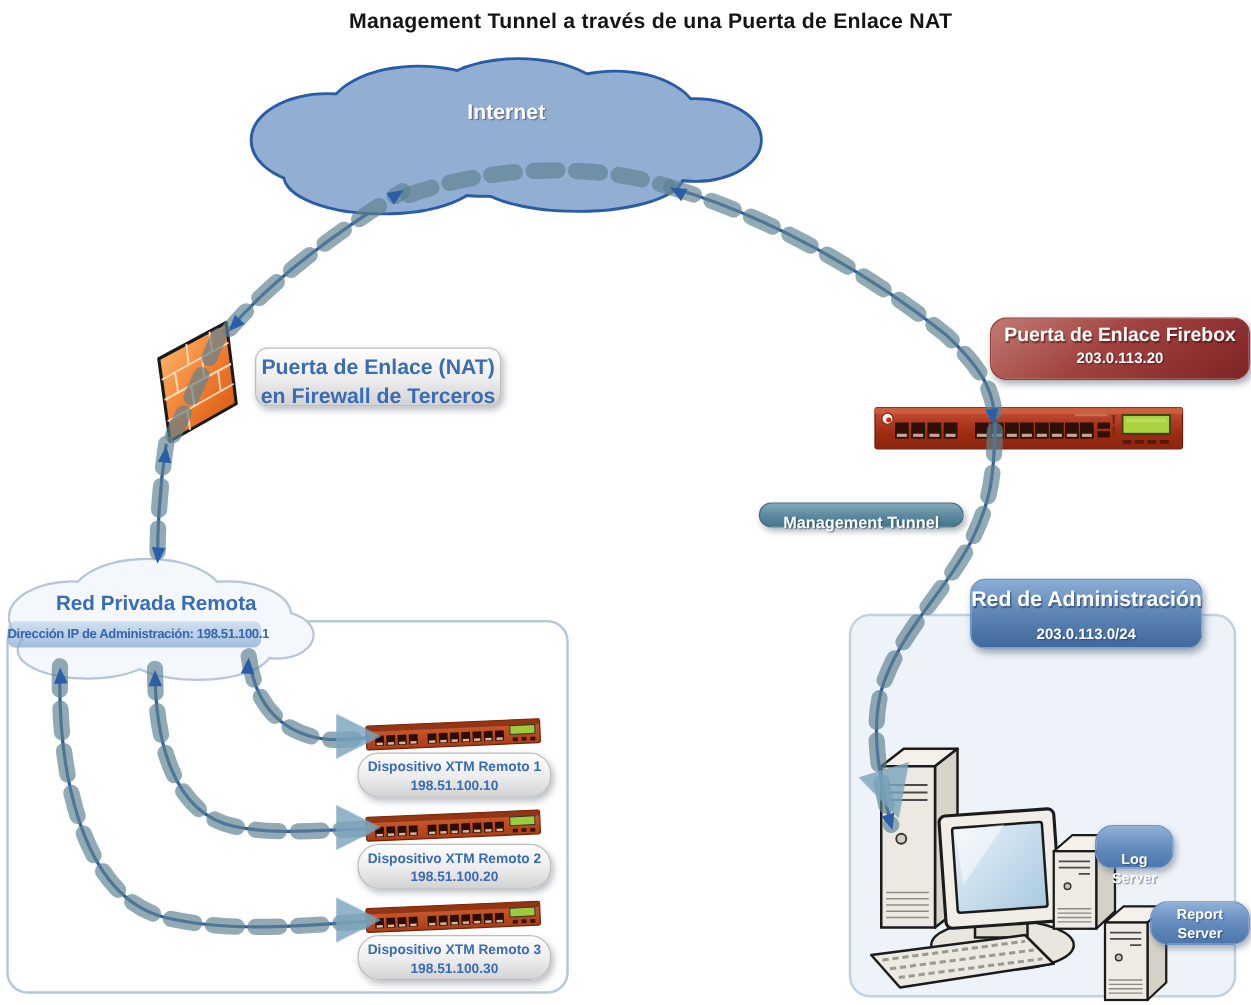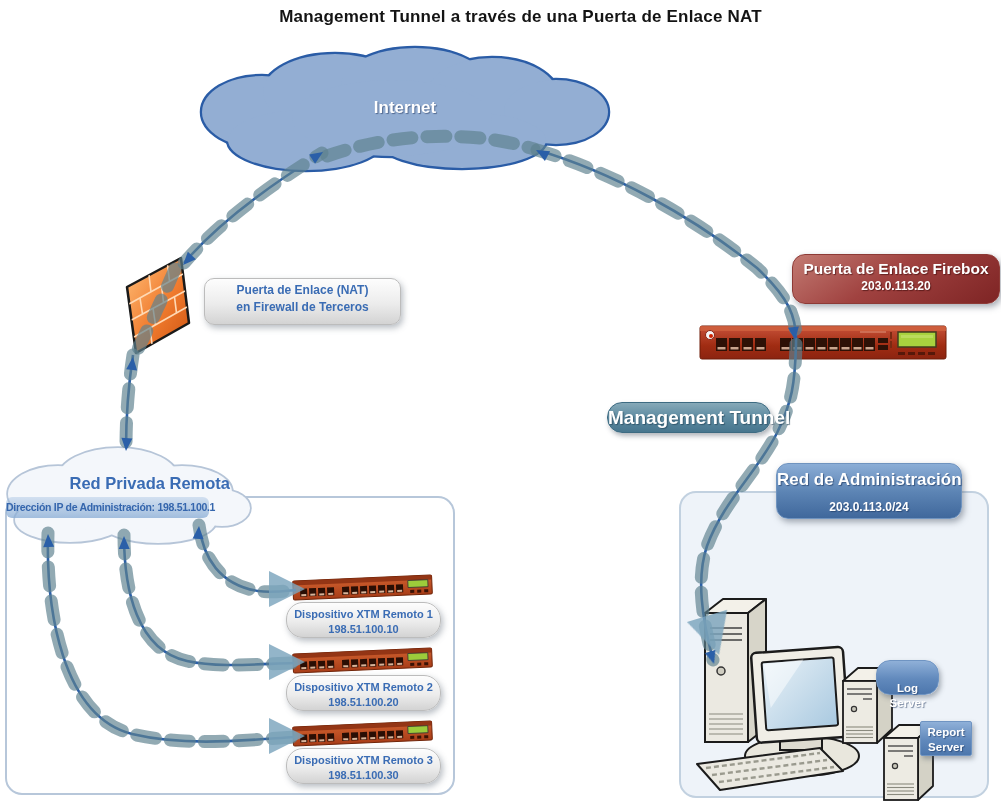--- a/index.html
+++ b/index.html
@@ -7,81 +7,81 @@
     position:relative;width:1001px;height:804px;overflow:hidden;
     font-family:"Liberation Sans","DejaVu Sans",sans-serif;background:#ffffff;
   }
   .stage svg{position:absolute;left:0;top:0;}
   .lbl{position:absolute;z-index:5;text-align:center;box-sizing:border-box;white-space:nowrap;}
   .title{
     left:0;top:7;width:1001px;top:7px;
     font-size:17px;font-weight:bold;color:#141414;letter-spacing:.2px;padding-left:40px;
   }
   .cloud-word{
-    left:335px;top:98px;width:140px;
+    left:335px;top:80px;width:140px;
     font-size:17px;font-weight:bold;color:#ffffff;text-shadow:1px 1px 1px rgba(30,50,90,.55);
   }
   .graybox{
     background:linear-gradient(180deg,#fdfdfd,#ececec 55%,#d3d3d3);
     border:1px solid #bcbcbc;border-radius:10px;
     box-shadow:2px 3px 6px rgba(100,110,125,.45);
     color:#3a6cb4;font-weight:bold;
   }
-  .nat{left:204px;top:278px;width:197px;height:47px;font-size:12px;line-height:1.38;padding-top:3px;}
+  .nat{left:204px;top:278px;width:197px;height:47px;font-size:17px;line-height:1.38;padding-top:3px;}
   .pill{
     border-radius:17px;font-size:11px;line-height:1.35;padding-top:4px;
   }
   .dev1{left:286px;top:602px;width:155px;height:36px;}
   .dev2{left:286px;top:675px;width:155px;height:36px;}
   .dev3{left:286px;top:748px;width:155px;height:36px;}
   .redbox{
     left:792px;top:254px;width:208px;height:50px;
     background:linear-gradient(145deg,#c27a72,#a04240 45%,#7e2424);
     border:1px solid #8d3a36;border-radius:13px;
     box-shadow:2px 3px 6px rgba(80,90,105,.5);
     color:#fff;font-weight:bold;padding-top:5px;
   }
   .redbox .l1{font-size:15.5px;text-shadow:1px 1px 1px rgba(60,10,10,.6);}
   .redbox .l2{font-size:12px;margin-top:1px;text-shadow:1px 1px 1px rgba(60,10,10,.6);}
   .tunnel{
-    left:607px;top:402px;width:164px;height:31px;line-height:29px;
+    left:607px;top:402px;width:164px;height:20px;line-height:29px;
     background:linear-gradient(180deg,#86a9b8,#5d8aa0 50%,#47768e);
     border:1px solid #3d6b82;border-radius:15px;
     box-shadow:2px 3px 5px rgba(80,90,105,.45);
-    color:#fff;font-weight:bold;font-size:19px;text-shadow:1px 1px 1px rgba(30,60,80,.6);
+    color:#fff;font-weight:bold;font-size:13px;text-shadow:1px 1px 1px rgba(30,60,80,.6);
   }
   .adminbox{
     left:776px;top:463px;width:186px;height:56px;
     background:linear-gradient(180deg,#8badd6,#5c84b4 52%,#40689c);
     border:1px solid #6f93bf;border-radius:12px;
     box-shadow:2px 3px 6px rgba(80,90,105,.5);
     color:#fff;font-weight:bold;padding-top:6px;
   }
   .adminbox .l1{font-size:17px;text-shadow:1px 1px 1px rgba(25,50,90,.6);}
   .adminbox .l2{font-size:12px;margin-top:10px;text-shadow:1px 1px 1px rgba(25,50,90,.6);}
   .pcloud-title{
     left:20px;top:474px;width:210px;
-    font-size:16.5px;font-weight:bold;color:#3a6cb4;text-align:right;
+    font-size:16.5px;font-weight:bold;color:#3a6cb4;
   }
   .pcloud-strip{
     left:6px;top:497px;width:203px;height:21px;line-height:21px;
     background:linear-gradient(180deg,rgba(160,190,224,.40),rgba(138,173,213,.78));
     border-radius:6px;
     font-size:10.5px;letter-spacing:-0.3px;font-weight:bold;color:#3566ad;
   }
   .bluetag{
     background:linear-gradient(180deg,#8fb0d8,#6189bc 55%,#4d77ad);
     border:1px solid #6f94c2;
     color:#fff;font-weight:bold;font-size:11.5px;line-height:1.3;
     box-shadow:2px 3px 5px rgba(80,90,105,.45);
     text-shadow:1px 1px 1px rgba(25,50,90,.55);
   }
   .mgmt{left:762px;top:597px;width:124px;height:36px;border-radius:12px;padding-top:4px;}
   .log{left:876px;top:660px;width:63px;height:35px;border-radius:14px;padding-top:20px;}
-  .report{left:920px;top:721px;width:52px;height:35px;border-radius:2px;padding-top:3px;}
+  .report{left:920px;top:721px;width:80px;height:35px;border-radius:14px;padding-top:3px;}
 </style>
 </head>
 <body>
 
 <div class="stage">
 
 <svg width="1001" height="804" viewBox="0 0 1001 804">
   <defs>
     <linearGradient id="fwGrad" x1="0" y1="0" x2="1" y2="1">
       <stop offset="0" stop-color="#ffc07a"></stop>

